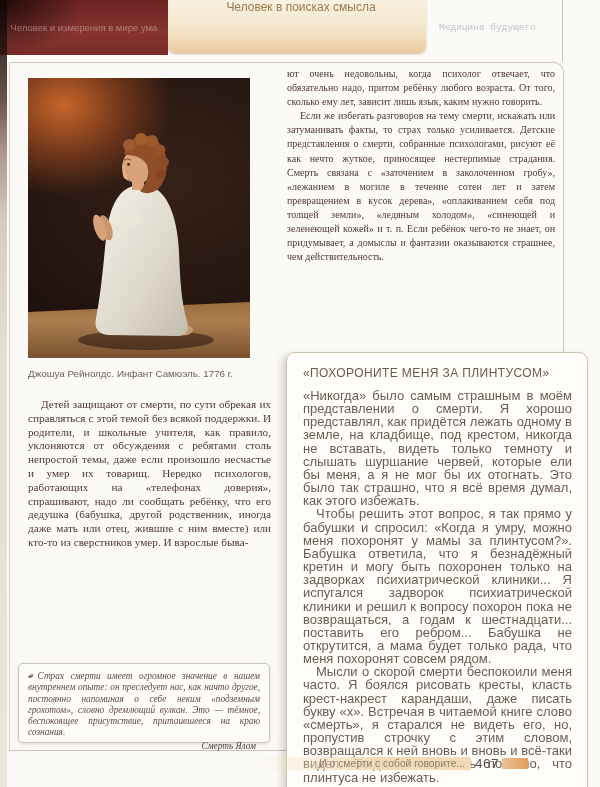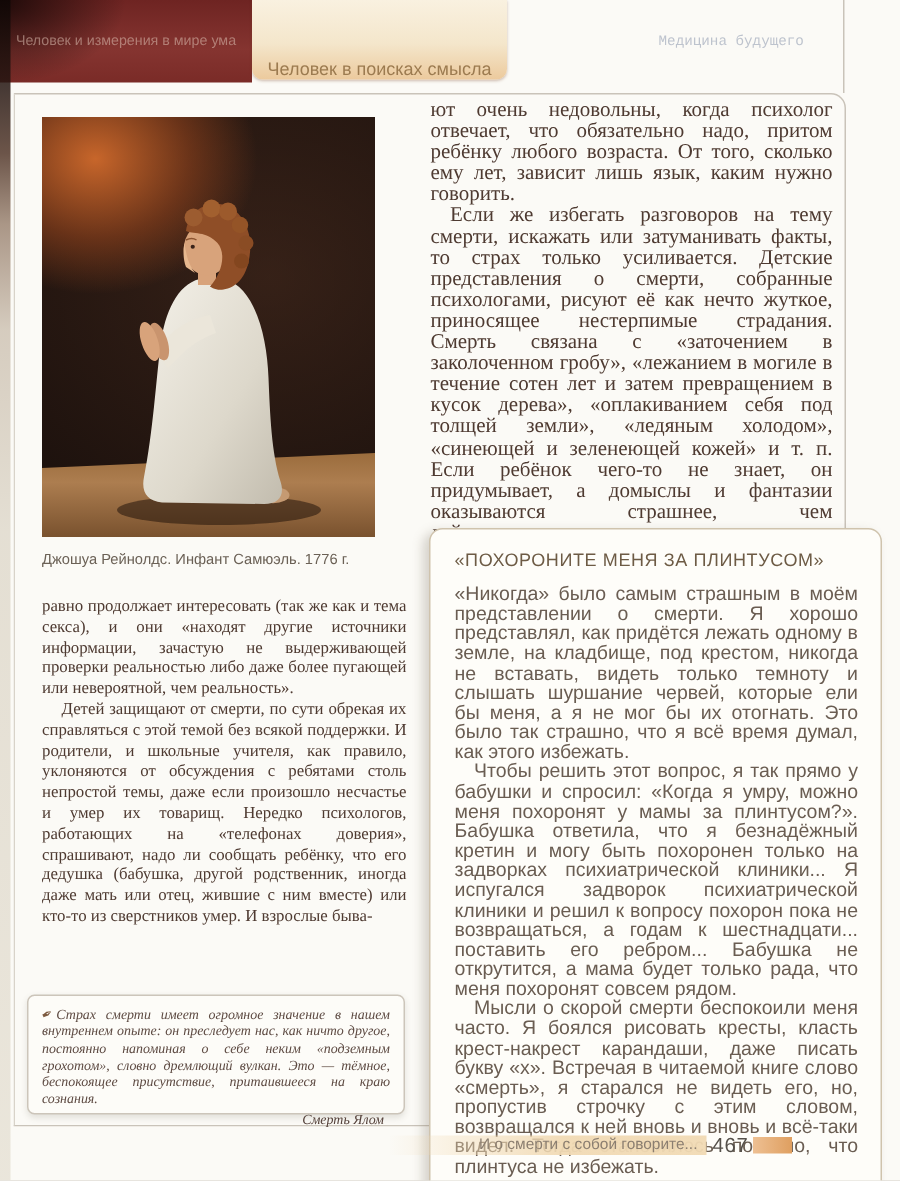--- a/index.html
+++ b/index.html
@@ -24,25 +24,25 @@
       radial-gradient(120px 80px at 0% 0%, rgba(10,4,3,.8), rgba(10,4,3,0) 70%),
       linear-gradient(to bottom,#6e2422,#853430 60%,#7a2b27);
     display:flex;align-items:center;justify-content:center;
   }
   .tab-left .ghost{
     font-family:"Liberation Sans",sans-serif;font-size:9.5px;
     color:rgba(219,190,177,.55);text-align:left;filter:blur(.4px);
     padding:0 8px;
   }
   .tab-center{
-    position:absolute;left:168px;top:0;width:170px;height:53px;
+    position:absolute;left:168px;top:0;width:250px;height:53px;
     background:linear-gradient(to bottom,#f9f1e0 0%,#f4e6cb 55%,#ecca9d 100%);
     border-radius:0 0 7px 7px;
     box-shadow:0 1px 2px rgba(120,70,40,.35);
-    display:flex;align-items:flex-end;justify-content:center;
+    display:flex;align-items:flex-start;justify-content:center;padding-left:8px;
   }
   .tab-center .lbl{
     font-family:"Liberation Sans",sans-serif;font-size:12px;color:#9c7b50;
   }
   .tab-right{
     position:absolute;left:375px;top:0;width:225px;height:55px;background:#fbfaf6;
     display:flex;align-items:center;justify-content:center;
   }
   .tab-right .ghost{
     font-family:Liberation Mono, monospace;font-size:9.5px;
@@ -77,21 +77,21 @@
     position:absolute;left:28px;top:368px;width:242px;z-index:2;
     font-family:"Liberation Sans",sans-serif;font-size:9.8px;color:#6b6156;
   }
   
   .colL{
     position:absolute;left:28px;top:398px;width:243px;z-index:2;
     font-size:11.2px;line-height:13.8px;text-align:justify;color:#4e3a31;
   }
   .colR{
     position:absolute;left:287px;top:67px;width:268px;z-index:2;
-    font-size:14px;line-height:14.1px;text-align:justify;color:#4e3a31;
+    font-size:10px;line-height:14.1px;text-align:justify;color:#4e3a31;
   }
   .colL p,.colR p{margin:0;}
   .indent{text-indent:13px;}
   
   .quote-box{
     position:absolute;left:18px;top:663px;width:252px;height:80px;z-index:2;
     background:#fdfcf8;border:1px solid #ccc5ba;border-radius:5px;
     box-shadow:0 2px 4px rgba(90,80,70,.15);
     padding:7px 9px 5px 9px;box-sizing:border-box;
     font-size:9.3px;line-height:11.3px;font-style:italic;color:#5d4a42;text-align:justify;
@@ -185,21 +185,20 @@
       <circle cx="136" cy="84" r="5" fill="#8a4c24"></circle>
       <circle cx="133" cy="96" r="5" fill="#83461f"></circle>
       <circle cx="100.5" cy="86.5" r="1.4" fill="#39231a"></circle>
       <path d="M96 82 Q100 80 103 82" stroke="#8a5330" stroke-width="1" fill="none"></path>
     </svg>
   </div>
 
   <div class="caption">Джошуа Рейнолдс. Инфант Самюэль. 1776 г.</div>
 
   <div class="colL">
-    <p>равно продолжает интересовать (так же как и тема секса), и они «находят другие источники информации, зачастую не выдерживающей проверки реальностью либо даже более пугающей или невероятной, чем реальность».</p>
     <p class="indent">Детей защищают от смерти, по сути обрекая их справляться с этой темой без всякой поддержки. И родители, и школьные учителя, как правило, уклоняются от обсуждения с ребятами столь непростой темы, даже если произошло несчастье и умер их товарищ. Нередко психологов, работающих на «телефонах доверия», спрашивают, надо ли сообщать ребёнку, что его дедушка (бабушка, другой родственник, иногда даже мать или отец, жившие с ним вместе) или кто-то из сверстников умер. И взрослые быва-</p>
   </div>
 
   <div class="quote-box">
     <span class="pen">✒</span><span>Страх смерти имеет огромное значение в нашем внутреннем опыте: он преследует нас, как ничто другое, постоянно напоминая о себе неким «подземным грохотом», словно дремлющий вулкан. Это — тёмное, беспокоящее присутствие, притаившееся на краю сознания.</span>
     <span class="author">Смерть Ялом</span>
   </div>
 
   <div class="colR">
     <p>ют очень недовольны, когда психолог отвечает, что обязательно надо, притом ребёнку любого возраста. От того, сколько ему лет, зависит лишь язык, каким нужно говорить.</p>

